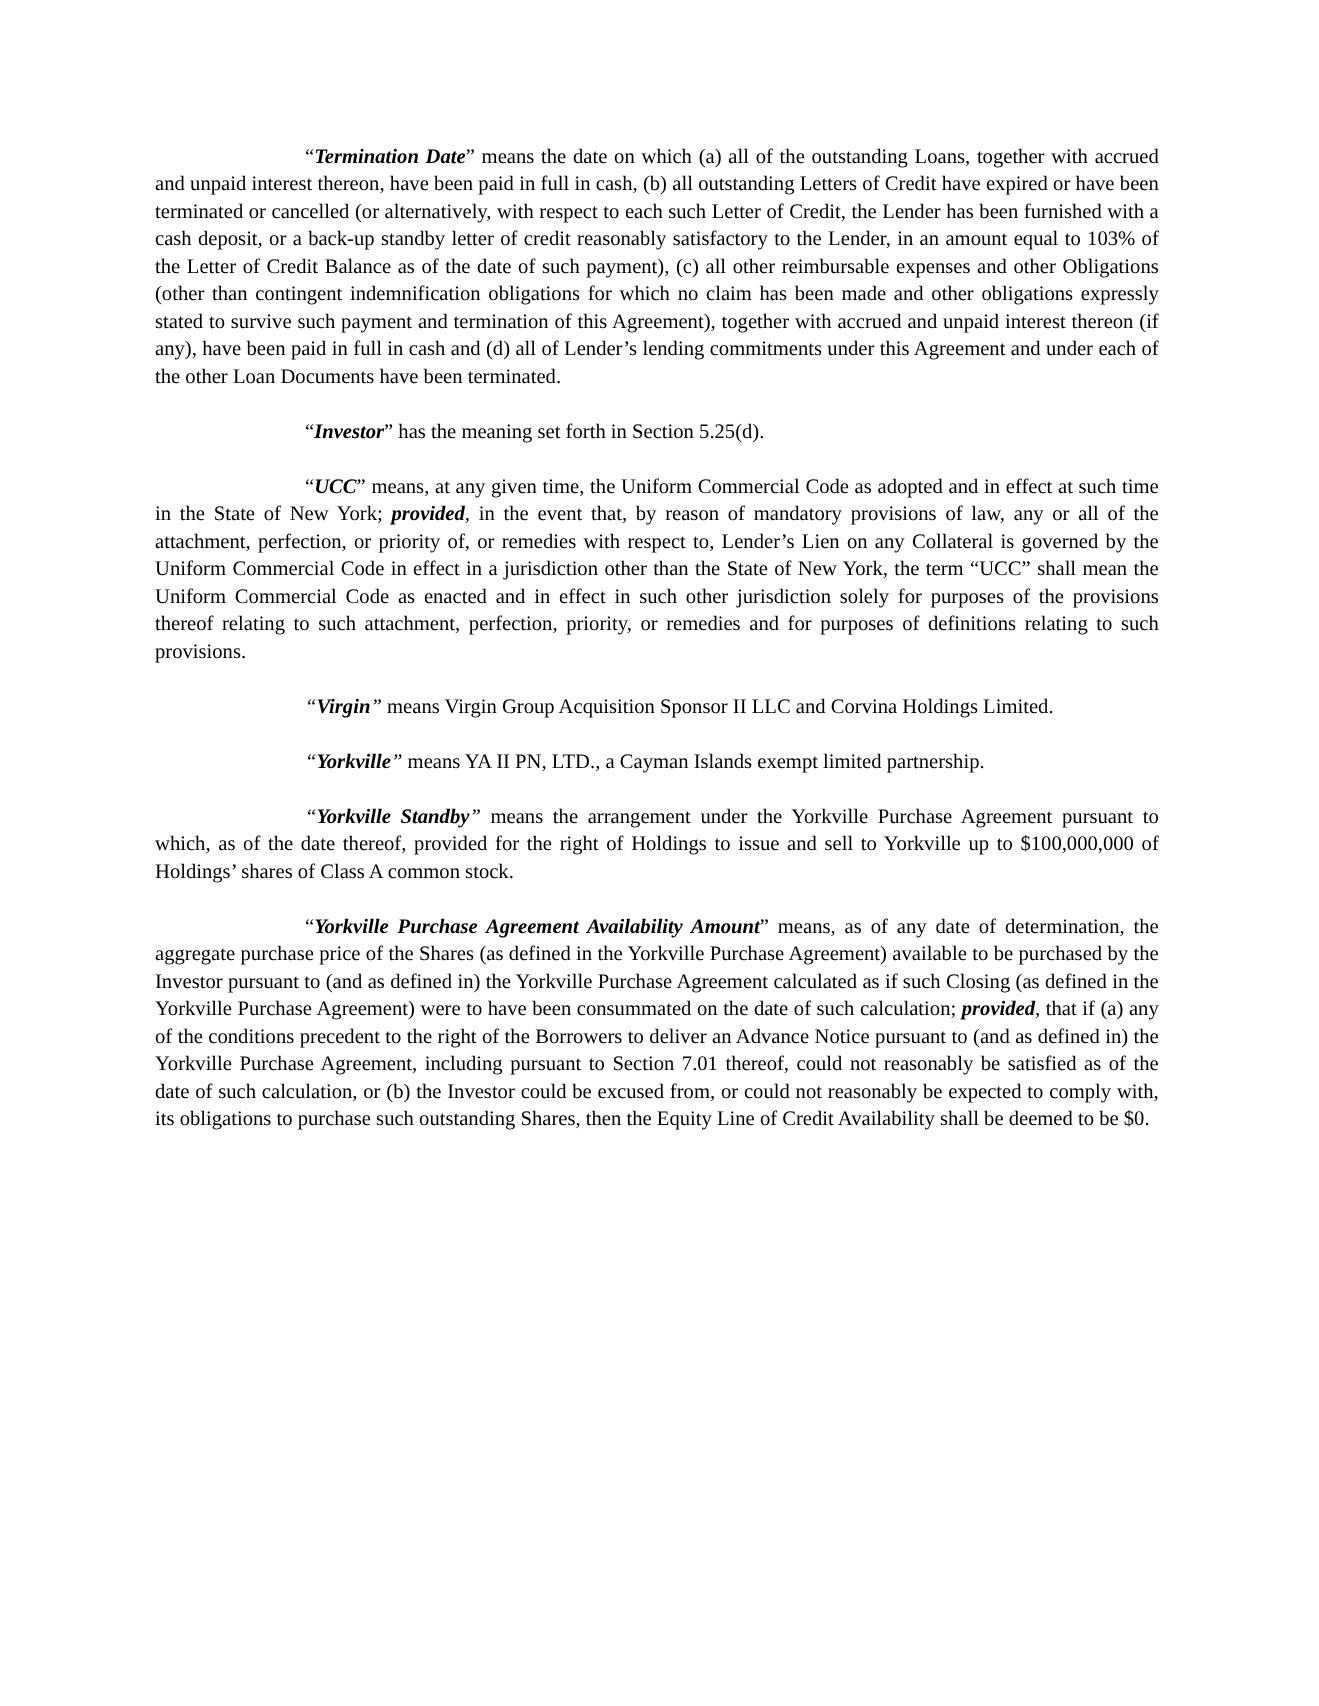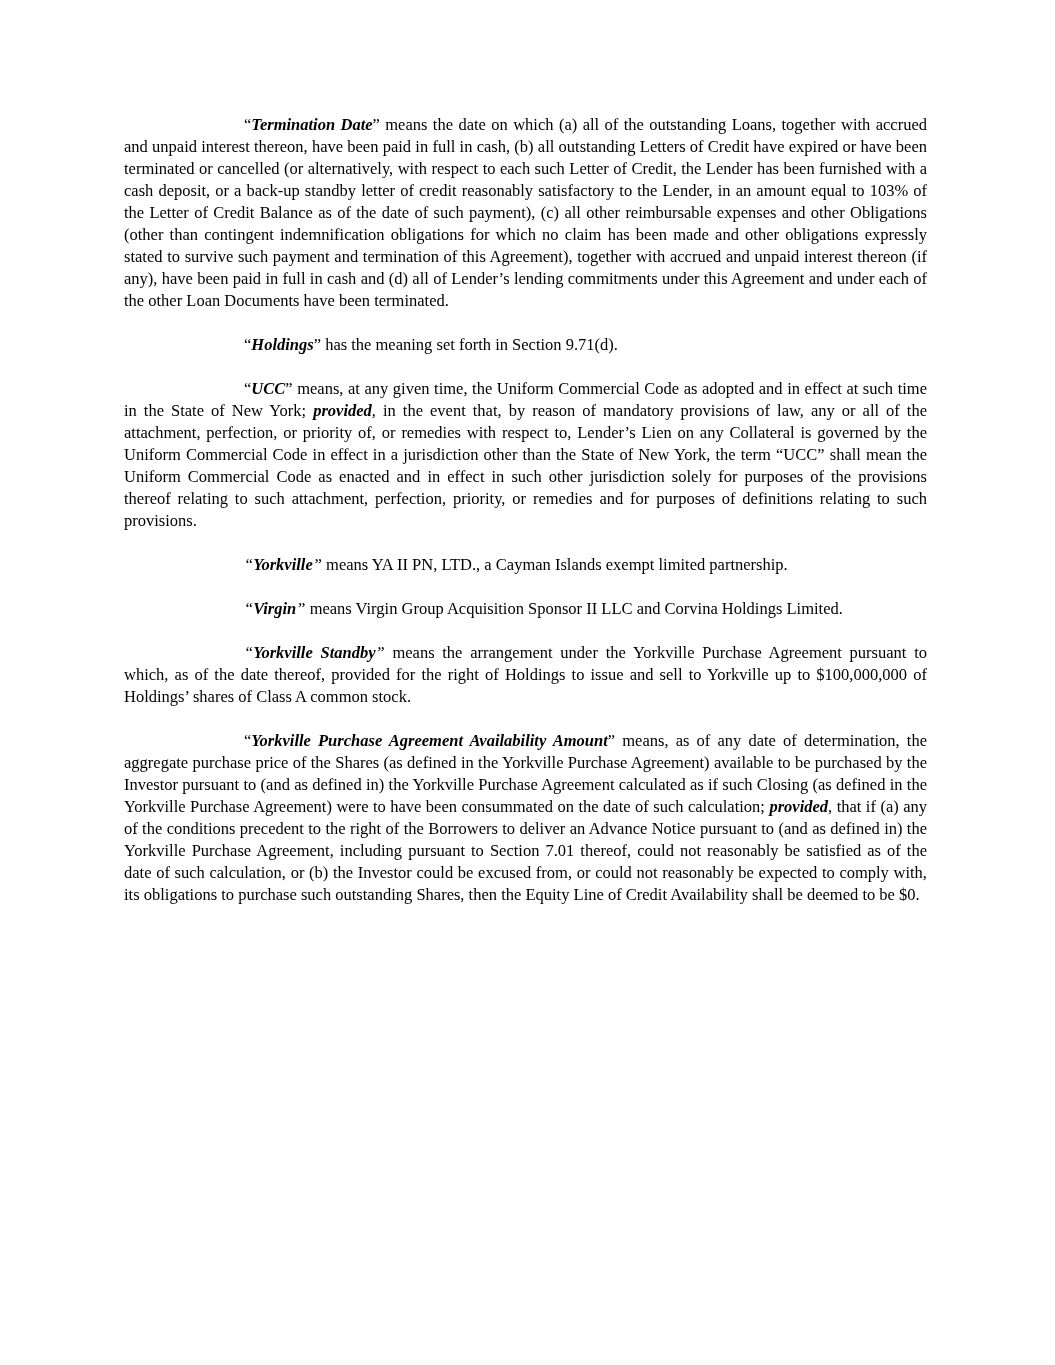--- a/index.html
+++ b/index.html
@@ -59,24 +59,24 @@
     text-decoration: underline;
   }
 </style>
 </head>
 <body>
 
 <div class="page">
 
   <div class="content">
     <p class="para"><span class="run-r">“</span><span class="run-bi">Termination Date</span><span class="run-r">” means the date on which (a) all of the outstanding Loans, together with accrued and unpaid interest thereon, have been paid in full in cash, (b) all outstanding Letters of Credit have expired or have been terminated or cancelled (or alternatively, with respect to each such Letter of Credit, the Lender has been furnished with a cash deposit, or a back-up standby letter of credit reasonably satisfactory to the Lender, in an amount equal to 103% of the Letter of Credit Balance as of the date of such payment), (c) all other reimbursable expenses and other Obligations (other than contingent indemnification obligations for which no claim has been made and other obligations expressly stated to survive such payment and termination of this Agreement), together with accrued and unpaid interest thereon (if any), have been paid in full in cash and (d) all of Lender’s lending commitments under this Agreement and under each of the other Loan Documents have been terminated.</span></p>
-    <p class="para"><span class="run-r">“</span><span class="run-bi">Holdings</span><span class="run-r">” has the meaning set forth in Section 9.71(d).</span></p>
+    <p class="para"><span class="run-r">“</span><span class="run-bi">Investor</span><span class="run-r">” has the meaning set forth in Section 5.25(d).</span></p>
     <p class="para"><span class="run-r">“</span><span class="run-bi">UCC</span><span class="run-r">” means, at any given time, the Uniform Commercial Code as adopted and in effect at such time in the State of New York; </span><span class="run-bi">provided</span><span class="run-r">, in the event that, by reason of mandatory provisions of law, any or all of the attachment, perfection, or priority of, or remedies with respect to, Lender’s Lien on any Collateral is governed by the Uniform Commercial Code in effect in a jurisdiction other than the State of New York, the term “UCC” shall mean the Uniform Commercial Code as enacted and in effect in such other jurisdiction solely for purposes of the provisions thereof relating to such attachment, perfection, priority, or remedies and for purposes of definitions relating to such provisions.</span></p>
+    <p class="para gap-before"><span class="run-i">“</span><span class="run-bi">Virgin</span><span class="run-i">”</span><span class="run-r"> means Virgin Group Acquisition Sponsor II LLC and Corvina Holdings Limited.</span></p>
     <p class="para"><span class="run-i">“</span><span class="run-bi">Yorkville</span><span class="run-i">”</span><span class="run-r"> means YA II PN, LTD., a Cayman Islands exempt limited partnership.</span></p>
-    <p class="para gap-before"><span class="run-i">“</span><span class="run-bi">Virgin</span><span class="run-i">”</span><span class="run-r"> means Virgin Group Acquisition Sponsor II LLC and Corvina Holdings Limited.</span></p>
     <p class="para"><span class="run-i">“</span><span class="run-bi">Yorkville Standby</span><span class="run-i">”</span><span class="run-r"> means the arrangement under the Yorkville Purchase Agreement pursuant to which, as of the date thereof, provided for the right of Holdings to issue and sell to Yorkville up to $100,000,000 of Holdings’ shares of Class A common stock.</span></p>
     <p class="para"><span class="run-r">“</span><span class="run-bi">Yorkville Purchase Agreement Availability Amount</span><span class="run-r">” means, as of any date of determination, the aggregate purchase price of the Shares (as defined in the Yorkville Purchase Agreement) available to be purchased by the Investor pursuant to (and as defined in) the Yorkville Purchase Agreement calculated as if such Closing (as defined in the Yorkville Purchase Agreement) were to have been consummated on the date of such calculation; </span><span class="run-bi">provided</span><span class="run-r">, that if (a) any of the conditions precedent to the right of the Borrowers to deliver an Advance Notice pursuant to (and as defined in) the Yorkville Purchase Agreement, including pursuant to Section 7.01 thereof, could not reasonably be satisfied as of the date of such calculation, or (b) the Investor could be excused from, or could not reasonably be expected to comply with, its obligations to purchase such outstanding Shares, then the Equity Line of Credit Availability shall be deemed to be $0.</span></p>
   </div>
 
   <div class="page-number">B-30</div>
 
   <div class="doc-footer">
     <span>140690.01141/153967960v.</span><span class="deleted" style="color: rgb(212, 58, 47);">2</span><span class="inserted" style="color: rgb(47, 58, 212);">5</span>
   </div>
 

